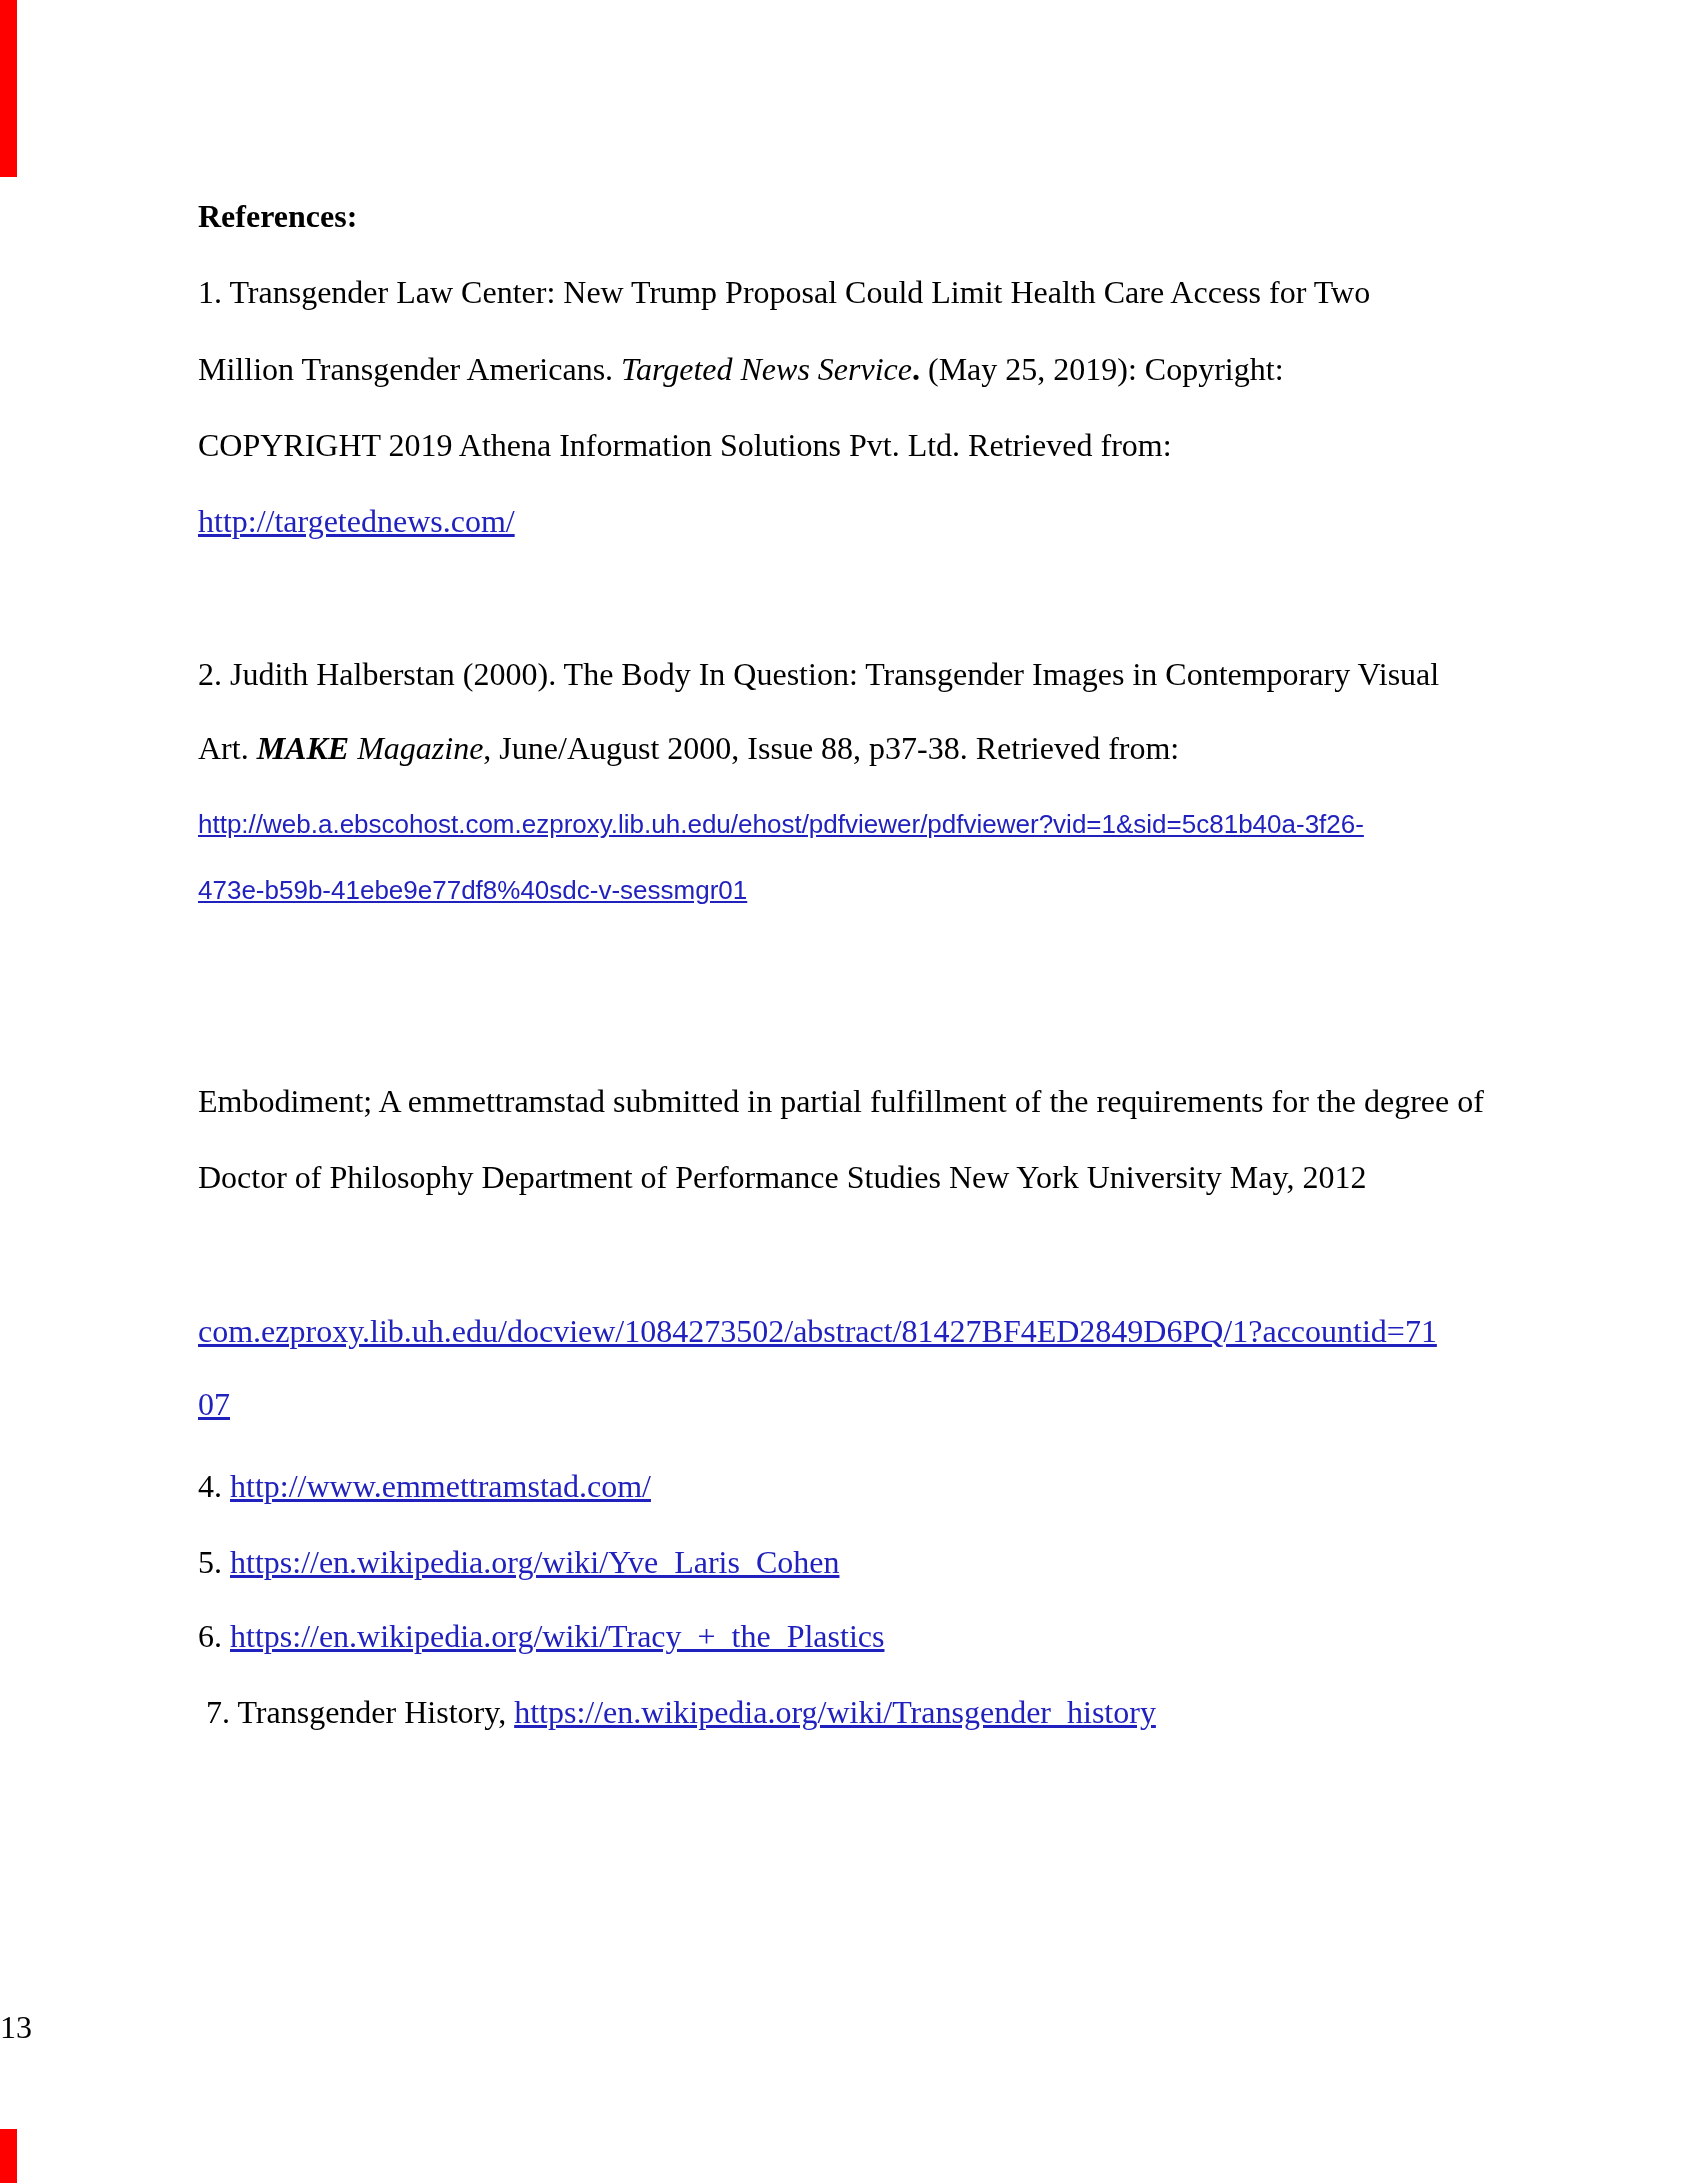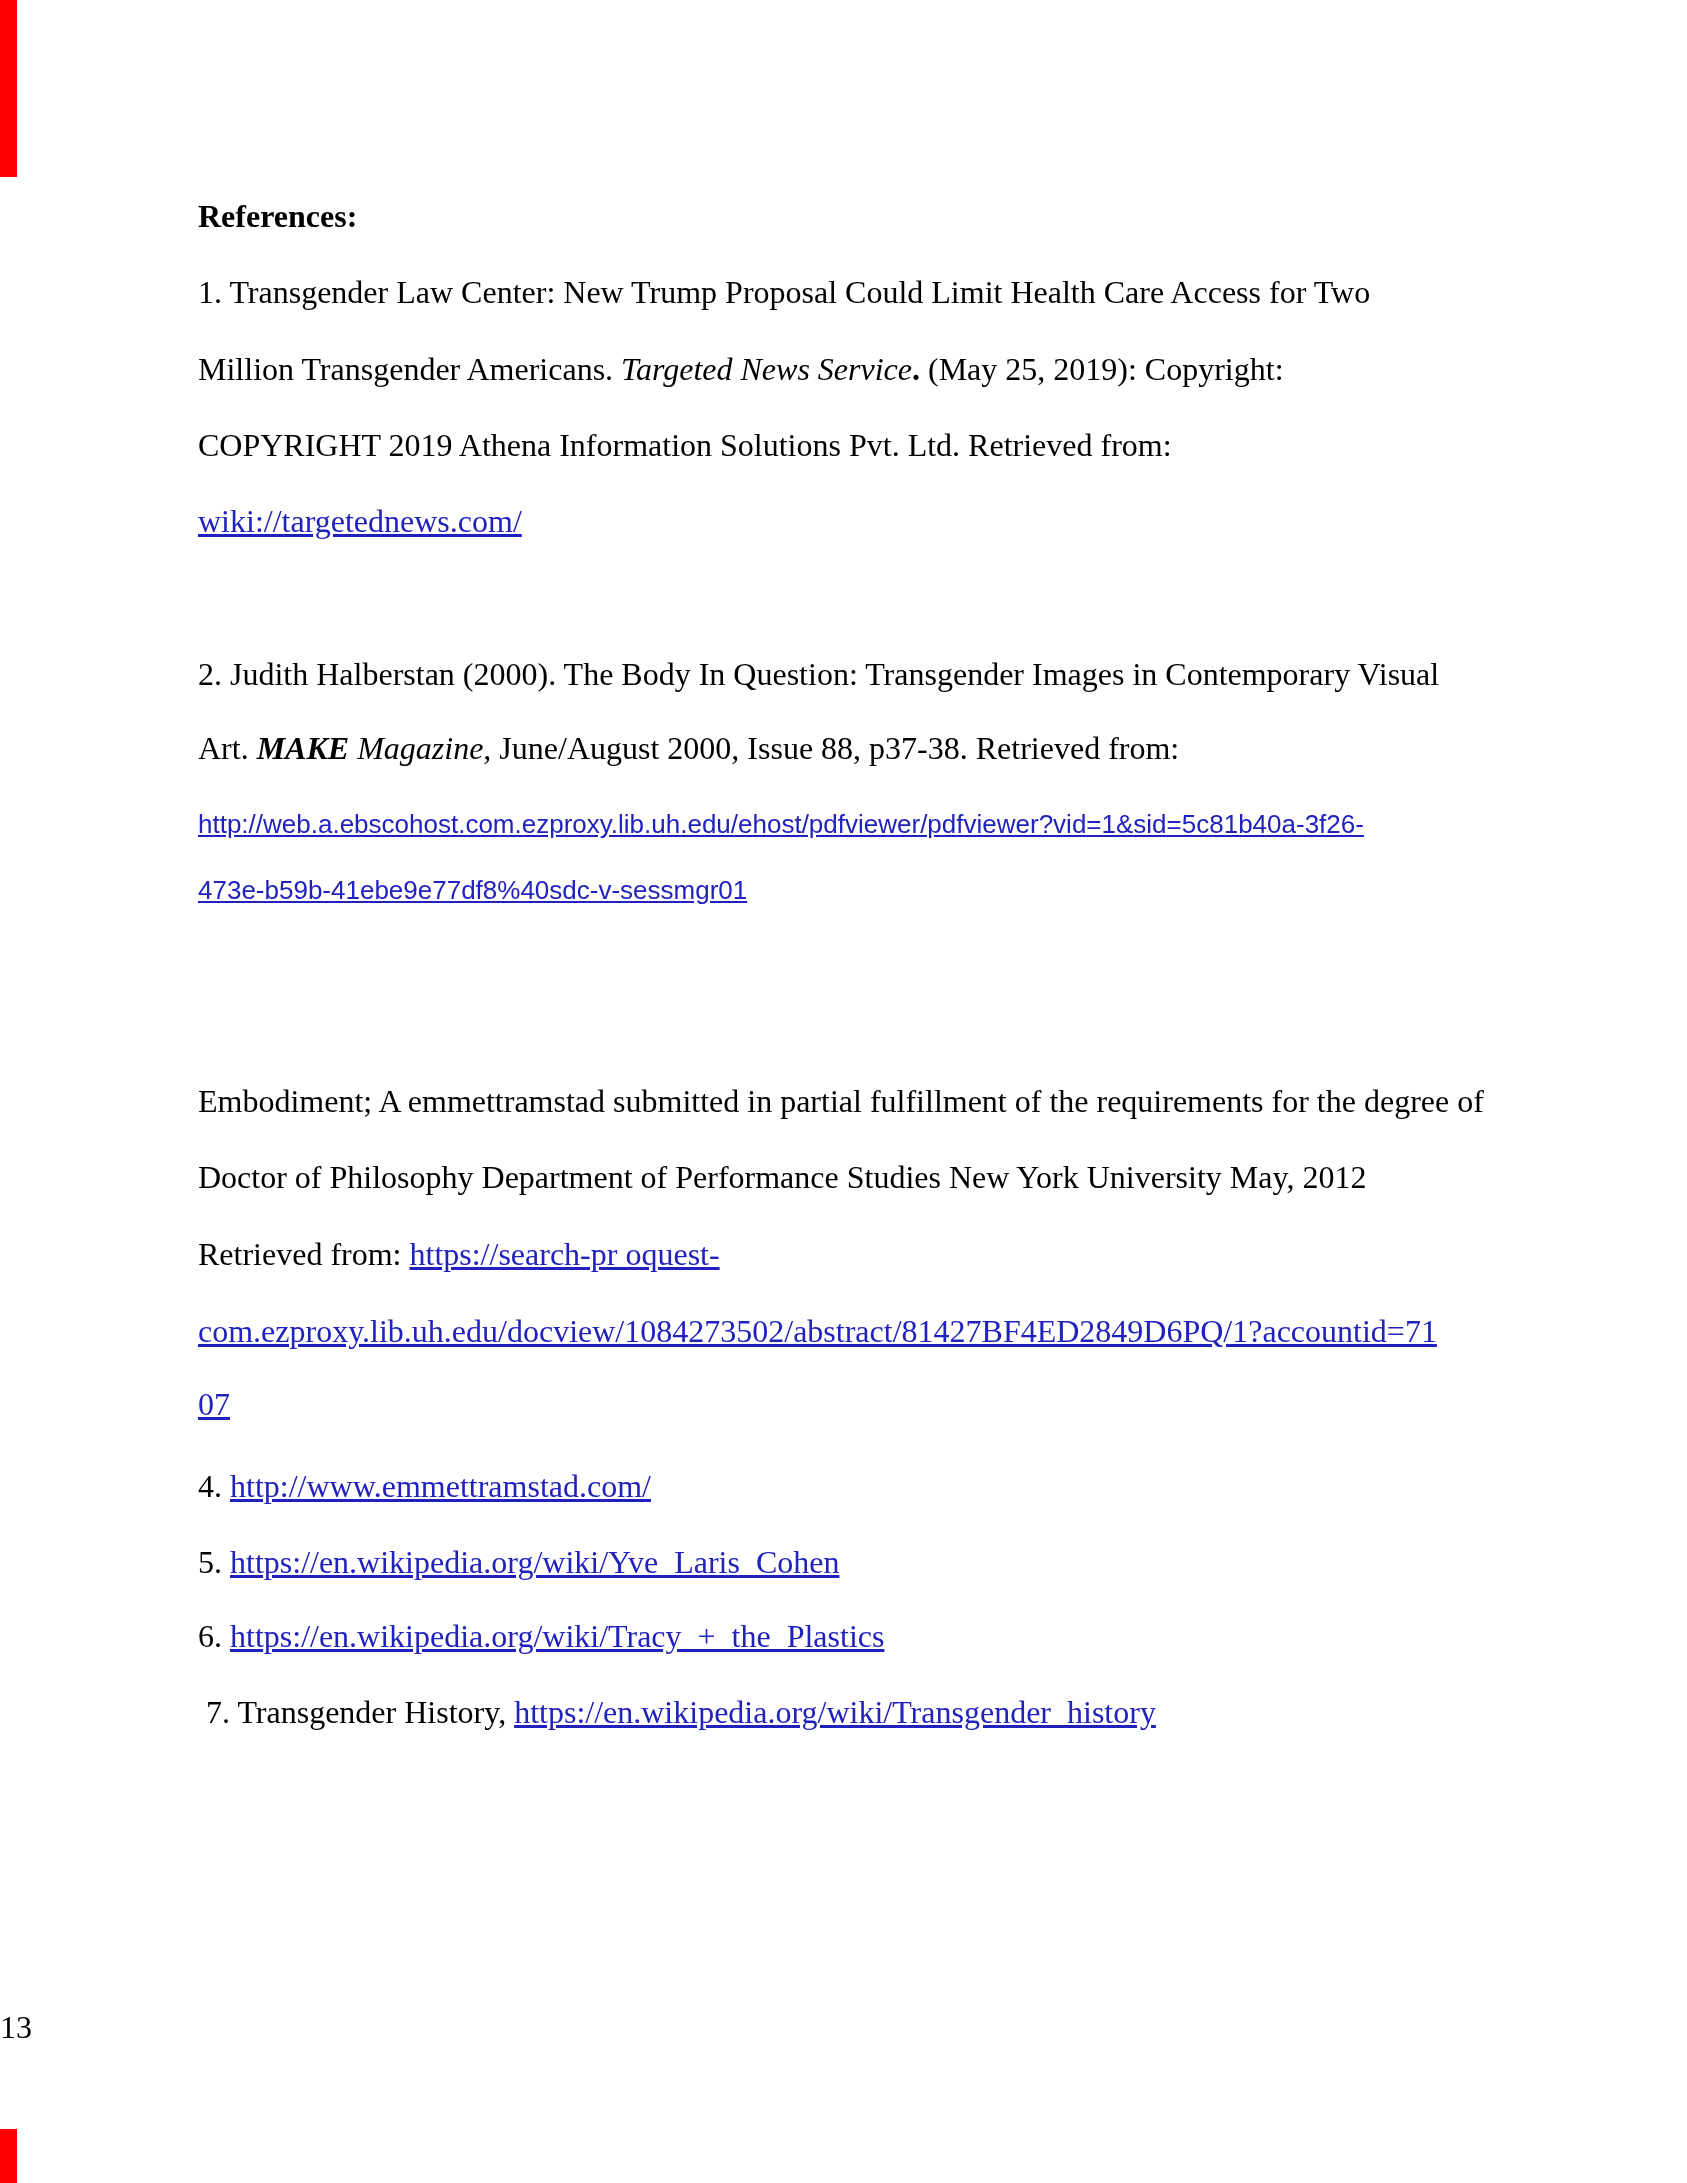--- a/index.html
+++ b/index.html
@@ -58,30 +58,29 @@
 <div class="page">
 
   <div class="red-bar top"></div>
   <div class="red-bar bottom"></div>
 
   <p class="line heading" style="top:200px">References:</p>
 
   <p class="line" style="top:276px">1. Transgender Law Center: New Trump Proposal Could Limit Health Care Access for Two</p>
   <p class="line" style="top:353px"><span>Million Transgender Americans. </span><span class="i">Targeted News Service</span><span class="b">.</span><span> (May 25, 2019): Copyright:</span></p>
   <p class="line" style="top:429px">COPYRIGHT 2019 Athena Information Solutions Pvt. Ltd. Retrieved from:</p>
-  <p class="line" style="top:505px"><a class="link">wiki://targetednews.com/</a></p>
+  <p class="line" style="top:505px"><a class="link">http://targetednews.com/</a></p>
 
   <p class="line" style="top:658px">2. Judith Halberstan (2000). The Body In Question: Transgender Images in Contemporary Visual</p>
   <p class="line" style="top:732px"><span>Art. </span><span class="bi">MAKE</span><span class="i"> Magazine</span><span>, June/August 2000, Issue 88, p37-38. Retrieved from:</span></p>
   <p class="line sans" style="top:811px"><a class="link">http://web.a.ebscohost.com.ezproxy.lib.uh.edu/ehost/pdfviewer/pdfviewer?vid=1&amp;sid=5c81b40a-3f26-</a></p>
   <p class="line sans" style="top:877px"><a class="link">473e-b59b-41ebe9e77df8%40sdc-v-sessmgr01</a></p>
 
   <p class="line" style="top:1085px">Embodiment; A emmettramstad submitted in partial fulfillment of the requirements for the degree of</p>
   <p class="line" style="top:1161px">Doctor of Philosophy Department of Performance Studies New York University May, 2012</p>
-  <p class="line" style="top:1238px"><span>Retrieved from: </span><a class="link">https://search-pr oquest-</a></p>
   <p class="line" style="top:1315px"><a class="link">com.ezproxy.lib.uh.edu/docview/1084273502/abstract/81427BF4ED2849D6PQ/1?accountid=71</a></p>
   <p class="line" style="top:1388px"><a class="link">07</a></p>
 
   <p class="line" style="top:1470px"><span>4. </span><a class="link">http://www.emmettramstad.com/</a></p>
   <p class="line" style="top:1546px"><span>5. </span><a class="link">https://en.wikipedia.org/wiki/Yve_Laris_Cohen</a></p>
   <p class="line" style="top:1620px"><span>6. </span><a class="link">https://en.wikipedia.org/wiki/Tracy_+_the_Plastics</a></p>
   <p class="line" style="top:1696px"><span> 7. Transgender History, </span><a class="link">https://en.wikipedia.org/wiki/Transgender_history</a></p>
 
   <p class="line page-number" style="top:2011px">13</p>
 

